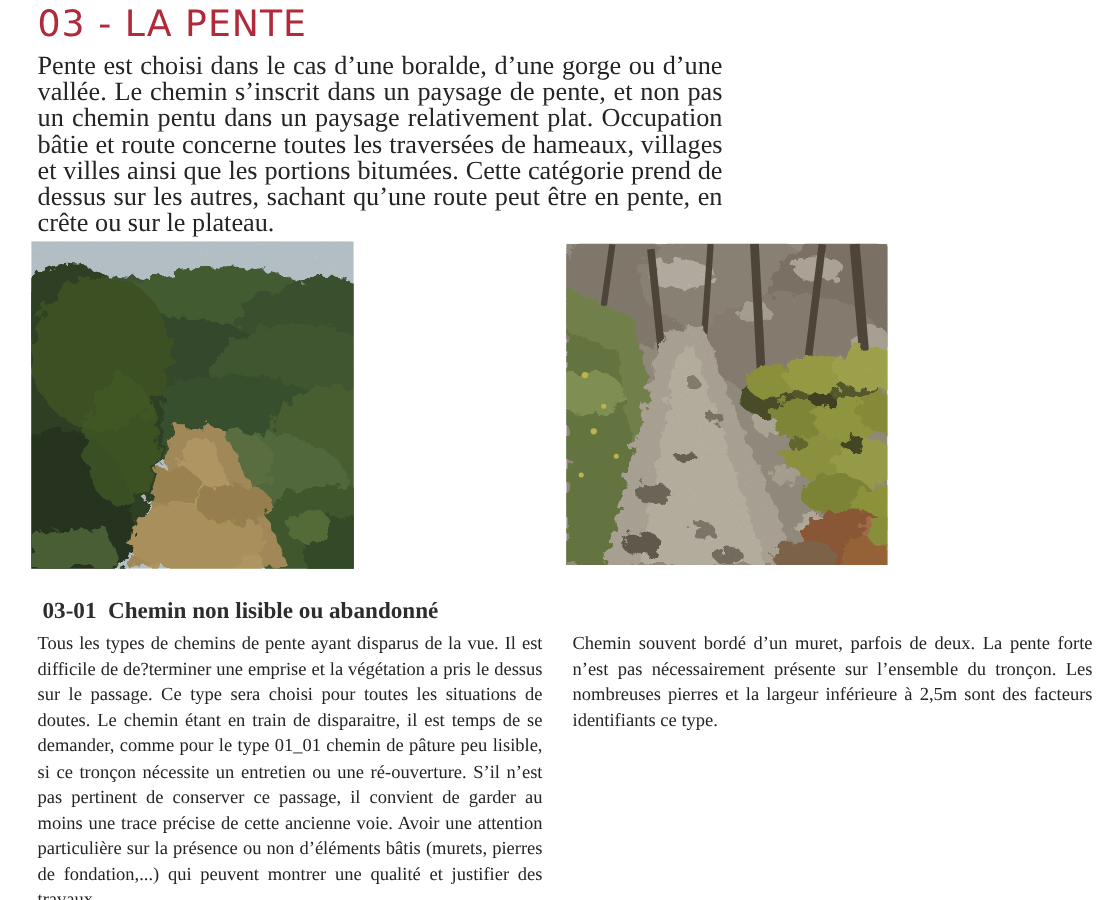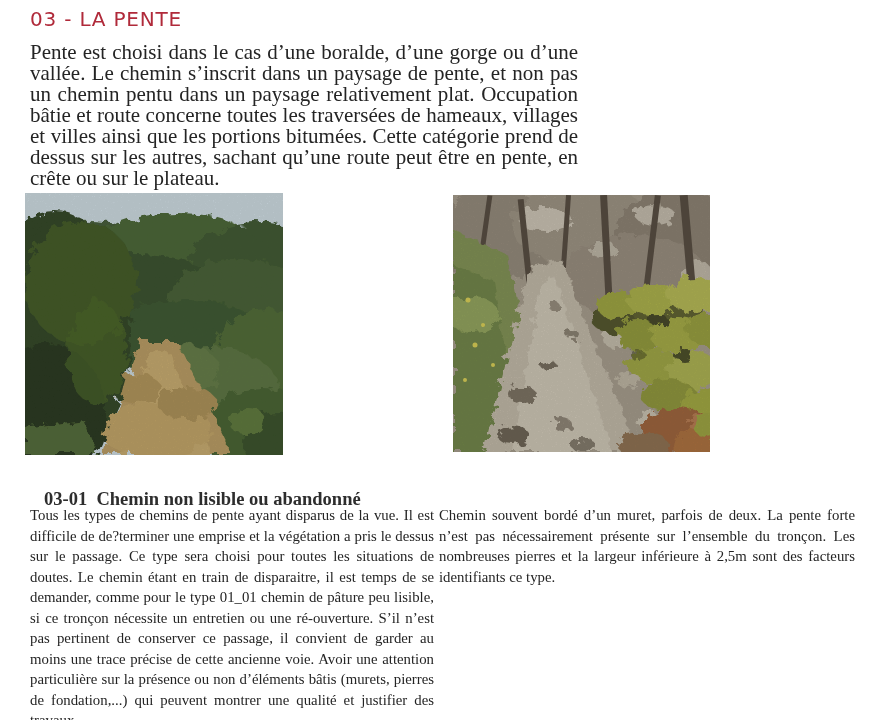--- a/index.html
+++ b/index.html
@@ -18,21 +18,21 @@
   .page {
     position: absolute;
     inset: 0;
     background: #ffffff;
   }
   .page-title {
     position: absolute;
     left: 30px;
     top: 6px;
     font-family: "DejaVu Sans", "Liberation Sans", sans-serif;
-    font-size: 20px;
+    font-size: 29px;
     line-height: 26px;
     font-weight: 500;
     letter-spacing: 0.8px;
     color: #b02a3a;
     margin: 0;
     white-space: nowrap;
   }
   .intro {
     position: absolute;
     left: 30px;
@@ -50,39 +50,39 @@
     margin: 0;
     padding: 0;
     line-height: 0;
   }
   .photo-left  { left: 25px;  top: 193px; width: 258px; height: 262px; }
   .photo-right { left: 453px; top: 195px; width: 257px; height: 257px; }
   .photo svg { display: block; }
   .section-heading {
     position: absolute;
     top: 474px;
-    margin: 14px;
+    margin: 4px;
     font-size: 18.5px;
     line-height: 22px;
     font-weight: bold;
     color: #2d2d2d;
     white-space: pre-wrap;
   }
   .heading-left  { left: 30px;  width: 410px; }
   .heading-right { left: 455px; width: 416px; }
   .col-body {
     position: absolute;
     top: 505px;
     font-size: 14.8px;
     line-height: 20.5px;
     text-align: justify;
     color: #242424;
   }
   .col-left  { left: 30px;  width: 404px; }
-  .col-right { left: 439px; width: 416px; }
+  .col-right { left: 458px; width: 416px; }
   .col-body p { margin: 0; }
 </style>
 </head>
 <body>
 
 <div class="page">
 
   <h1 class="page-title">03 - LA PENTE</h1>
 
   <p class="intro">Pente est choisi dans le cas d’une boralde, d’une gorge ou d’une vallée. Le chemin s’inscrit dans un paysage de pente, et non pas un chemin pentu dans un paysage relativement plat. Occupation bâtie et route concerne toutes les traversées de hameaux, villages et villes ainsi que les portions bitumées. Cette catégorie prend de dessus sur les autres, sachant qu’une route peut être en pente, en crête ou sur le plateau.</p>

